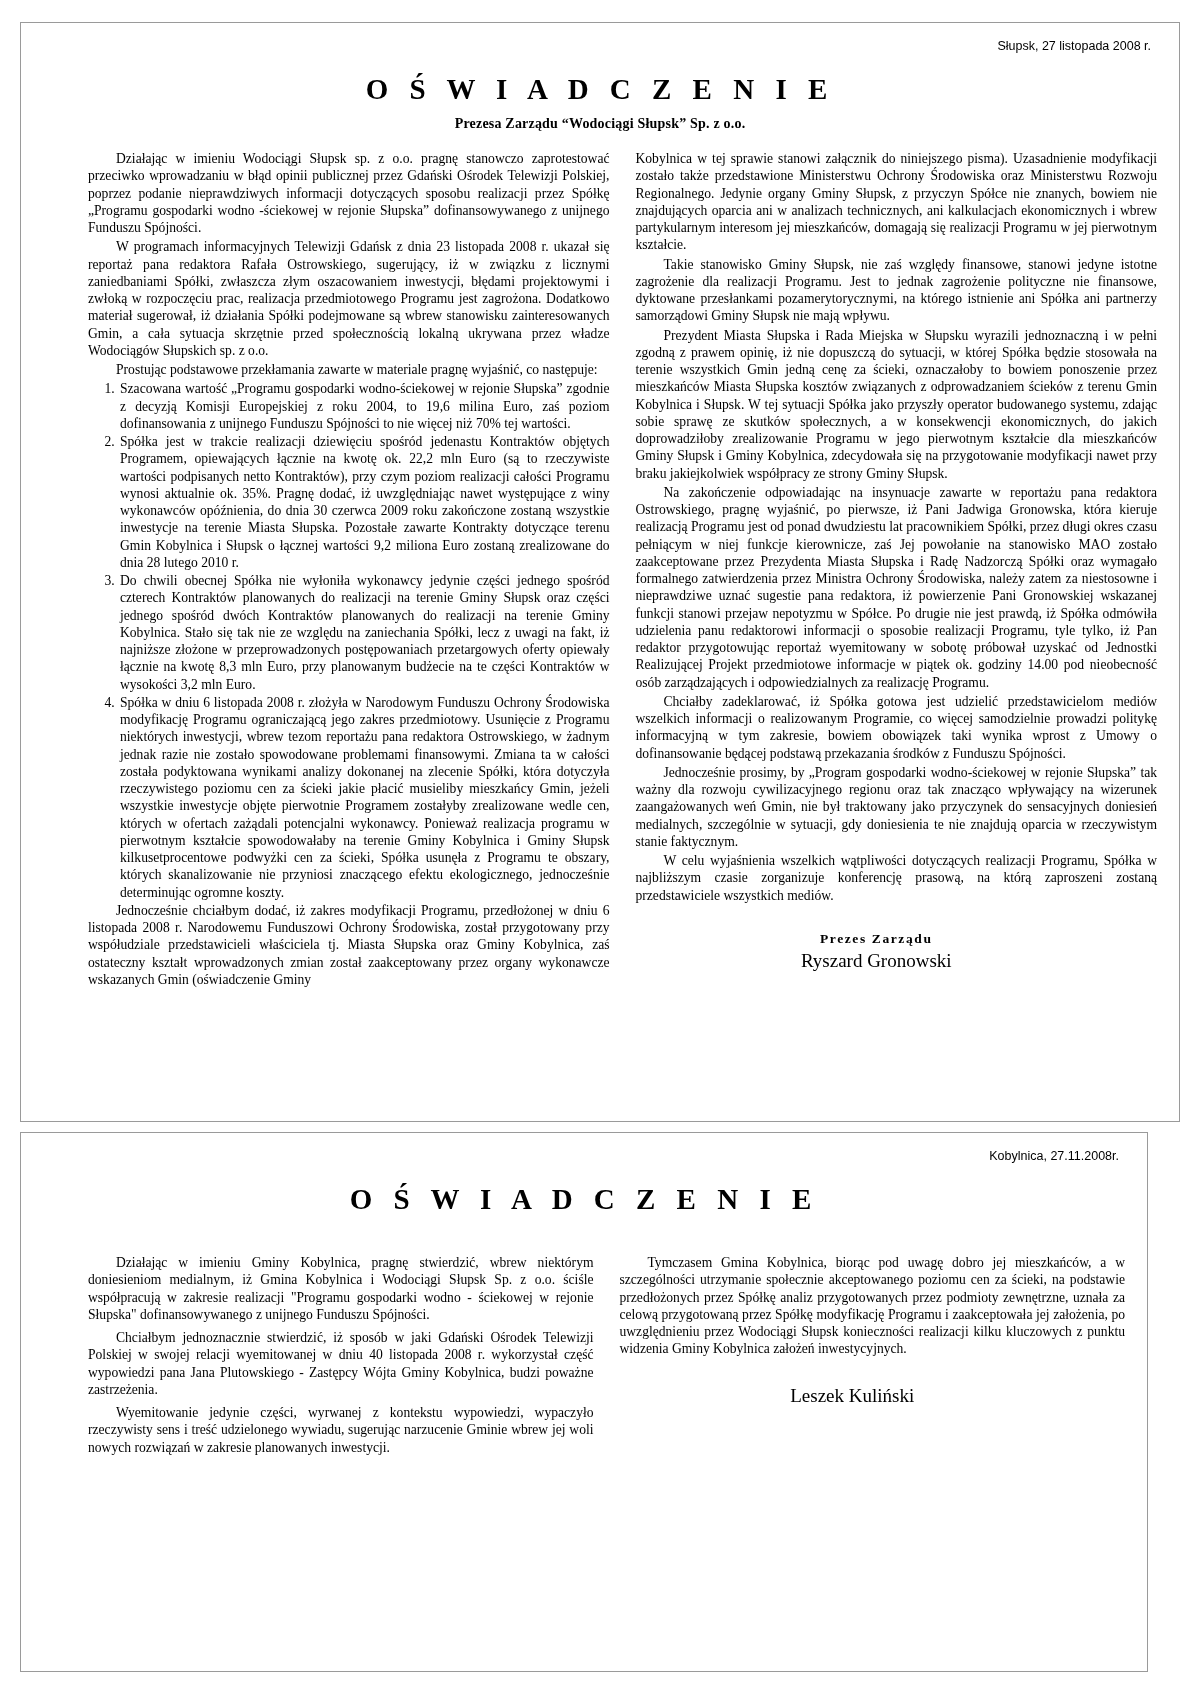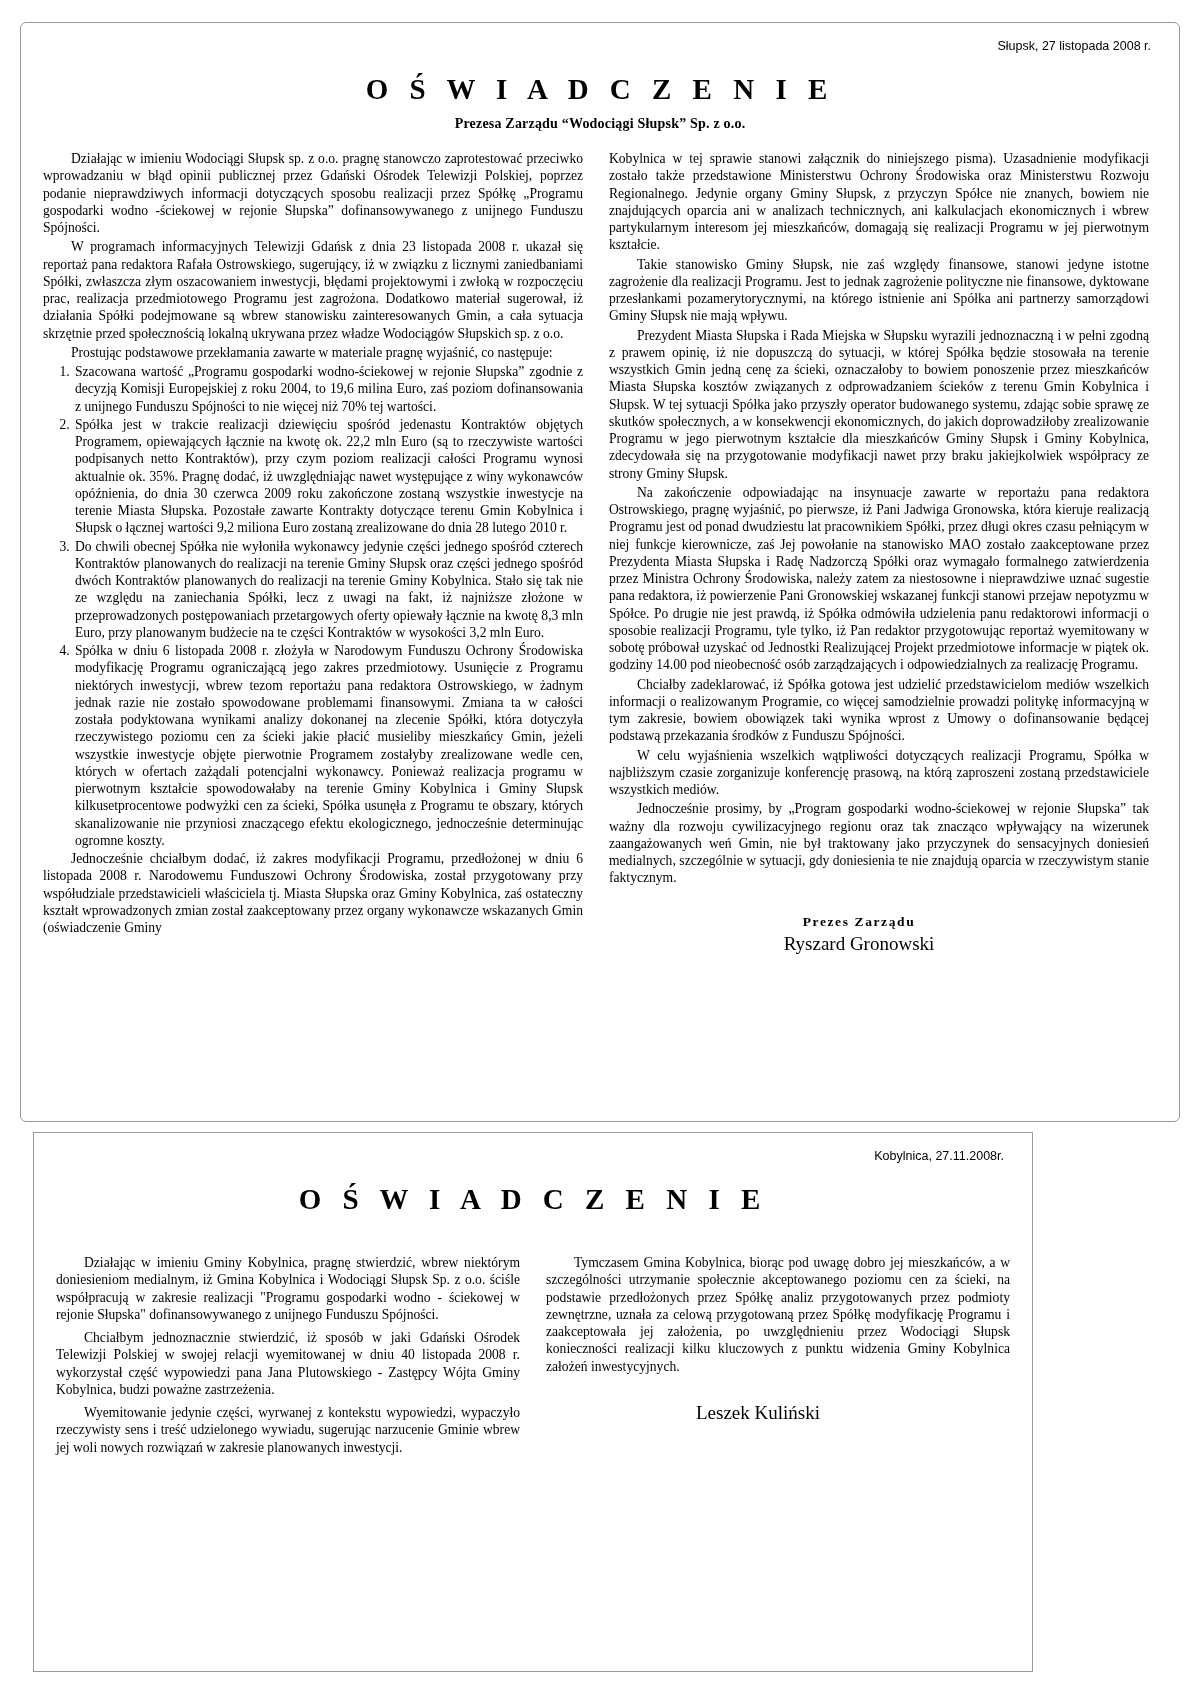--- a/index.html
+++ b/index.html
@@ -27,26 +27,25 @@
     border: 1px solid #9a9a9a;
     background: #ffffff;
     box-sizing: border-box;
   }
   .doc1 {
     left: 20px;
     top: 22px;
     width: 1160px;
     height: 1100px;
     padding: 12px 22px 10px 22px;
-    border-radius: 6px;
   }
   .doc2 {
-    left: 33px;
+    left: 20px;
     top: 1132px;
-    width: 1000px;
+    width: 1128px;
     height: 540px;
     padding: 12px 22px 10px 22px;
   }
 
   .datumline {
     text-align: right;
     font-family: "Liberation Sans", sans-serif;
     font-size: 12.5px;
     margin: 4px 6px 0 0;
   }
@@ -63,20 +62,21 @@
     font-weight: bold;
     font-size: 14px;
     margin-top: 10px;
     letter-spacing: 0.2px;
   }
 
   .columns {
     display: flex;
     gap: 26px;
     margin-top: 18px;
+    margin-left: 45px;
   }
   .col {
     width: 540px;
     font-size: 13.6px;
     line-height: 1.27;
     text-align: justify;
     hyphens: auto;
   }
   .col p {
     margin: 0 0 0 0;
@@ -149,22 +149,22 @@
         </ol>
         <p>Jednocześnie chciałbym dodać, iż zakres modyfikacji Programu, przedłożonej w dniu 6 listopada 2008 r. Narodowemu Funduszowi Ochrony Środowiska, został przygotowany przy współudziale przedstawicieli właściciela tj. Miasta Słupska oraz Gminy Kobylnica, zaś ostateczny kształt wprowadzonych zmian został zaakceptowany przez organy wykonawcze wskazanych Gmin (oświadczenie Gminy</p>
       </div>
 
       <div class="col">
         <p class="noindent">Kobylnica w tej sprawie stanowi załącznik do niniejszego pisma).  Uzasadnienie modyfikacji zostało także przedstawione Ministerstwu Ochrony Środowiska oraz Ministerstwu Rozwoju Regionalnego. Jedynie organy Gminy Słupsk, z przyczyn Spółce nie znanych, bowiem nie znajdujących oparcia ani w analizach technicznych, ani kalkulacjach ekonomicznych i wbrew partykularnym interesom jej mieszkańców, domagają się realizacji Programu w jej pierwotnym kształcie.</p>
         <p>Takie stanowisko Gminy Słupsk, nie zaś względy finansowe, stanowi jedyne istotne zagrożenie dla realizacji Programu. Jest to jednak zagrożenie polityczne nie finansowe, dyktowane przesłankami pozamerytorycznymi, na którego istnienie ani Spółka ani partnerzy samorządowi Gminy Słupsk nie mają wpływu.</p>
         <p>Prezydent Miasta Słupska i Rada Miejska w Słupsku wyrazili jednoznaczną i w pełni zgodną z prawem opinię, iż nie dopuszczą do sytuacji, w której Spółka będzie stosowała na terenie wszystkich Gmin jedną cenę za ścieki, oznaczałoby to bowiem ponoszenie przez mieszkańców Miasta Słupska kosztów związanych z odprowadzaniem ścieków z terenu Gmin Kobylnica i Słupsk. W tej sytuacji Spółka jako przyszły operator budowanego systemu, zdając sobie sprawę ze skutków społecznych, a w konsekwencji ekonomicznych, do jakich doprowadziłoby zrealizowanie Programu w jego pierwotnym kształcie dla mieszkańców Gminy Słupsk i Gminy Kobylnica, zdecydowała się na przygotowanie modyfikacji nawet przy braku jakiejkolwiek współpracy ze strony Gminy Słupsk.</p>
         <p>Na zakończenie odpowiadając na insynuacje zawarte w reportażu pana redaktora Ostrowskiego, pragnę wyjaśnić, po pierwsze, iż Pani Jadwiga Gronowska, która kieruje realizacją Programu jest od ponad dwudziestu lat pracownikiem Spółki, przez długi okres czasu pełniącym w niej funkcje kierownicze, zaś Jej powołanie na stanowisko MAO zostało zaakceptowane przez Prezydenta Miasta Słupska i Radę Nadzorczą Spółki oraz wymagało formalnego zatwierdzenia przez Ministra Ochrony Środowiska, należy zatem za niestosowne i nieprawdziwe uznać sugestie pana redaktora, iż powierzenie Pani Gronowskiej wskazanej funkcji stanowi przejaw nepotyzmu w Spółce. Po drugie nie jest prawdą, iż Spółka odmówiła udzielenia panu redaktorowi informacji o sposobie realizacji Programu, tyle tylko, iż Pan redaktor przygotowując reportaż wyemitowany w sobotę próbował uzyskać od Jednostki Realizującej Projekt przedmiotowe informacje w piątek ok. godziny 14.00 pod nieobecność osób zarządzających i odpowiedzialnych za realizację Programu.</p>
         <p>Chciałby zadeklarować, iż Spółka gotowa jest udzielić przedstawicielom mediów wszelkich informacji o realizowanym Programie, co więcej samodzielnie prowadzi politykę informacyjną w tym zakresie, bowiem obowiązek taki wynika wprost z Umowy o dofinansowanie będącej podstawą przekazania środków z Funduszu Spójności.</p>
+        <p>Jednocześnie prosimy, by „Program gospodarki wodno-ściekowej w rejonie Słupska” tak ważny dla rozwoju cywilizacyjnego regionu oraz tak znacząco wpływający na wizerunek zaangażowanych weń Gmin, nie był traktowany jako przyczynek do sensacyjnych doniesień medialnych, szczególnie w sytuacji, gdy doniesienia te nie znajdują oparcia w rzeczywistym stanie faktycznym.</p>
         <p>W celu wyjaśnienia wszelkich wątpliwości dotyczących realizacji Programu, Spółka w najbliższym czasie zorganizuje konferencję prasową, na którą zaproszeni zostaną przedstawiciele wszystkich mediów.</p>
-        <p>Jednocześnie prosimy, by „Program gospodarki wodno-ściekowej w rejonie Słupska” tak ważny dla rozwoju cywilizacyjnego regionu oraz tak znacząco wpływający na wizerunek zaangażowanych weń Gmin, nie był traktowany jako przyczynek do sensacyjnych doniesień medialnych, szczególnie w sytuacji, gdy doniesienia te nie znajdują oparcia w rzeczywistym stanie faktycznym.</p>
 
         <div class="sign-block sign-right">
           <div class="sign-title">Prezes Zarządu</div>
           <div class="sign-name">Ryszard Gronowski</div>
         </div>
       </div>
 
     </div>
   </div>
 

